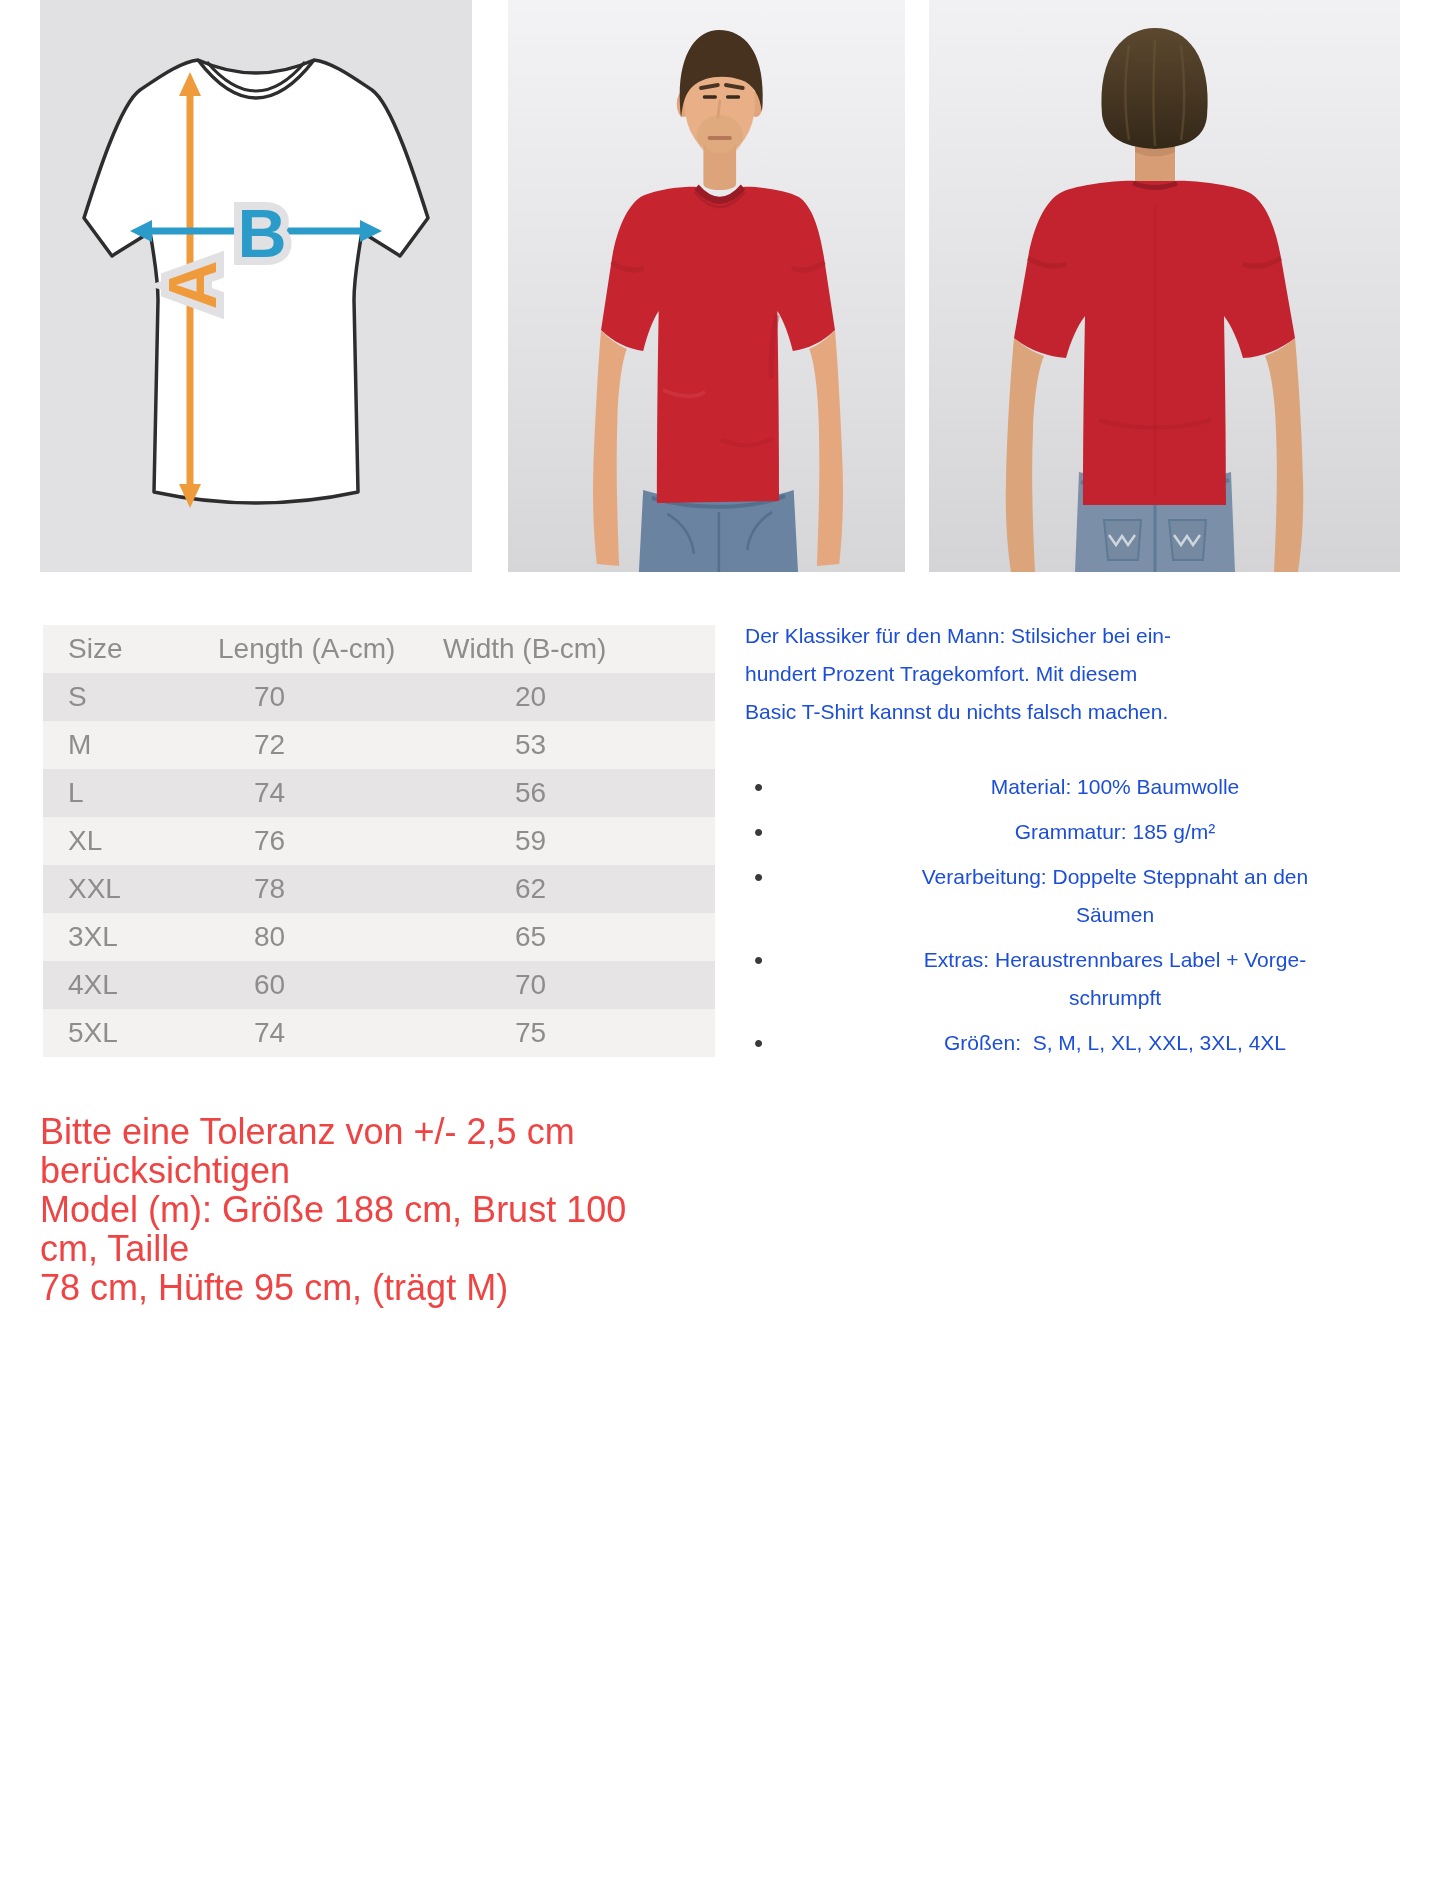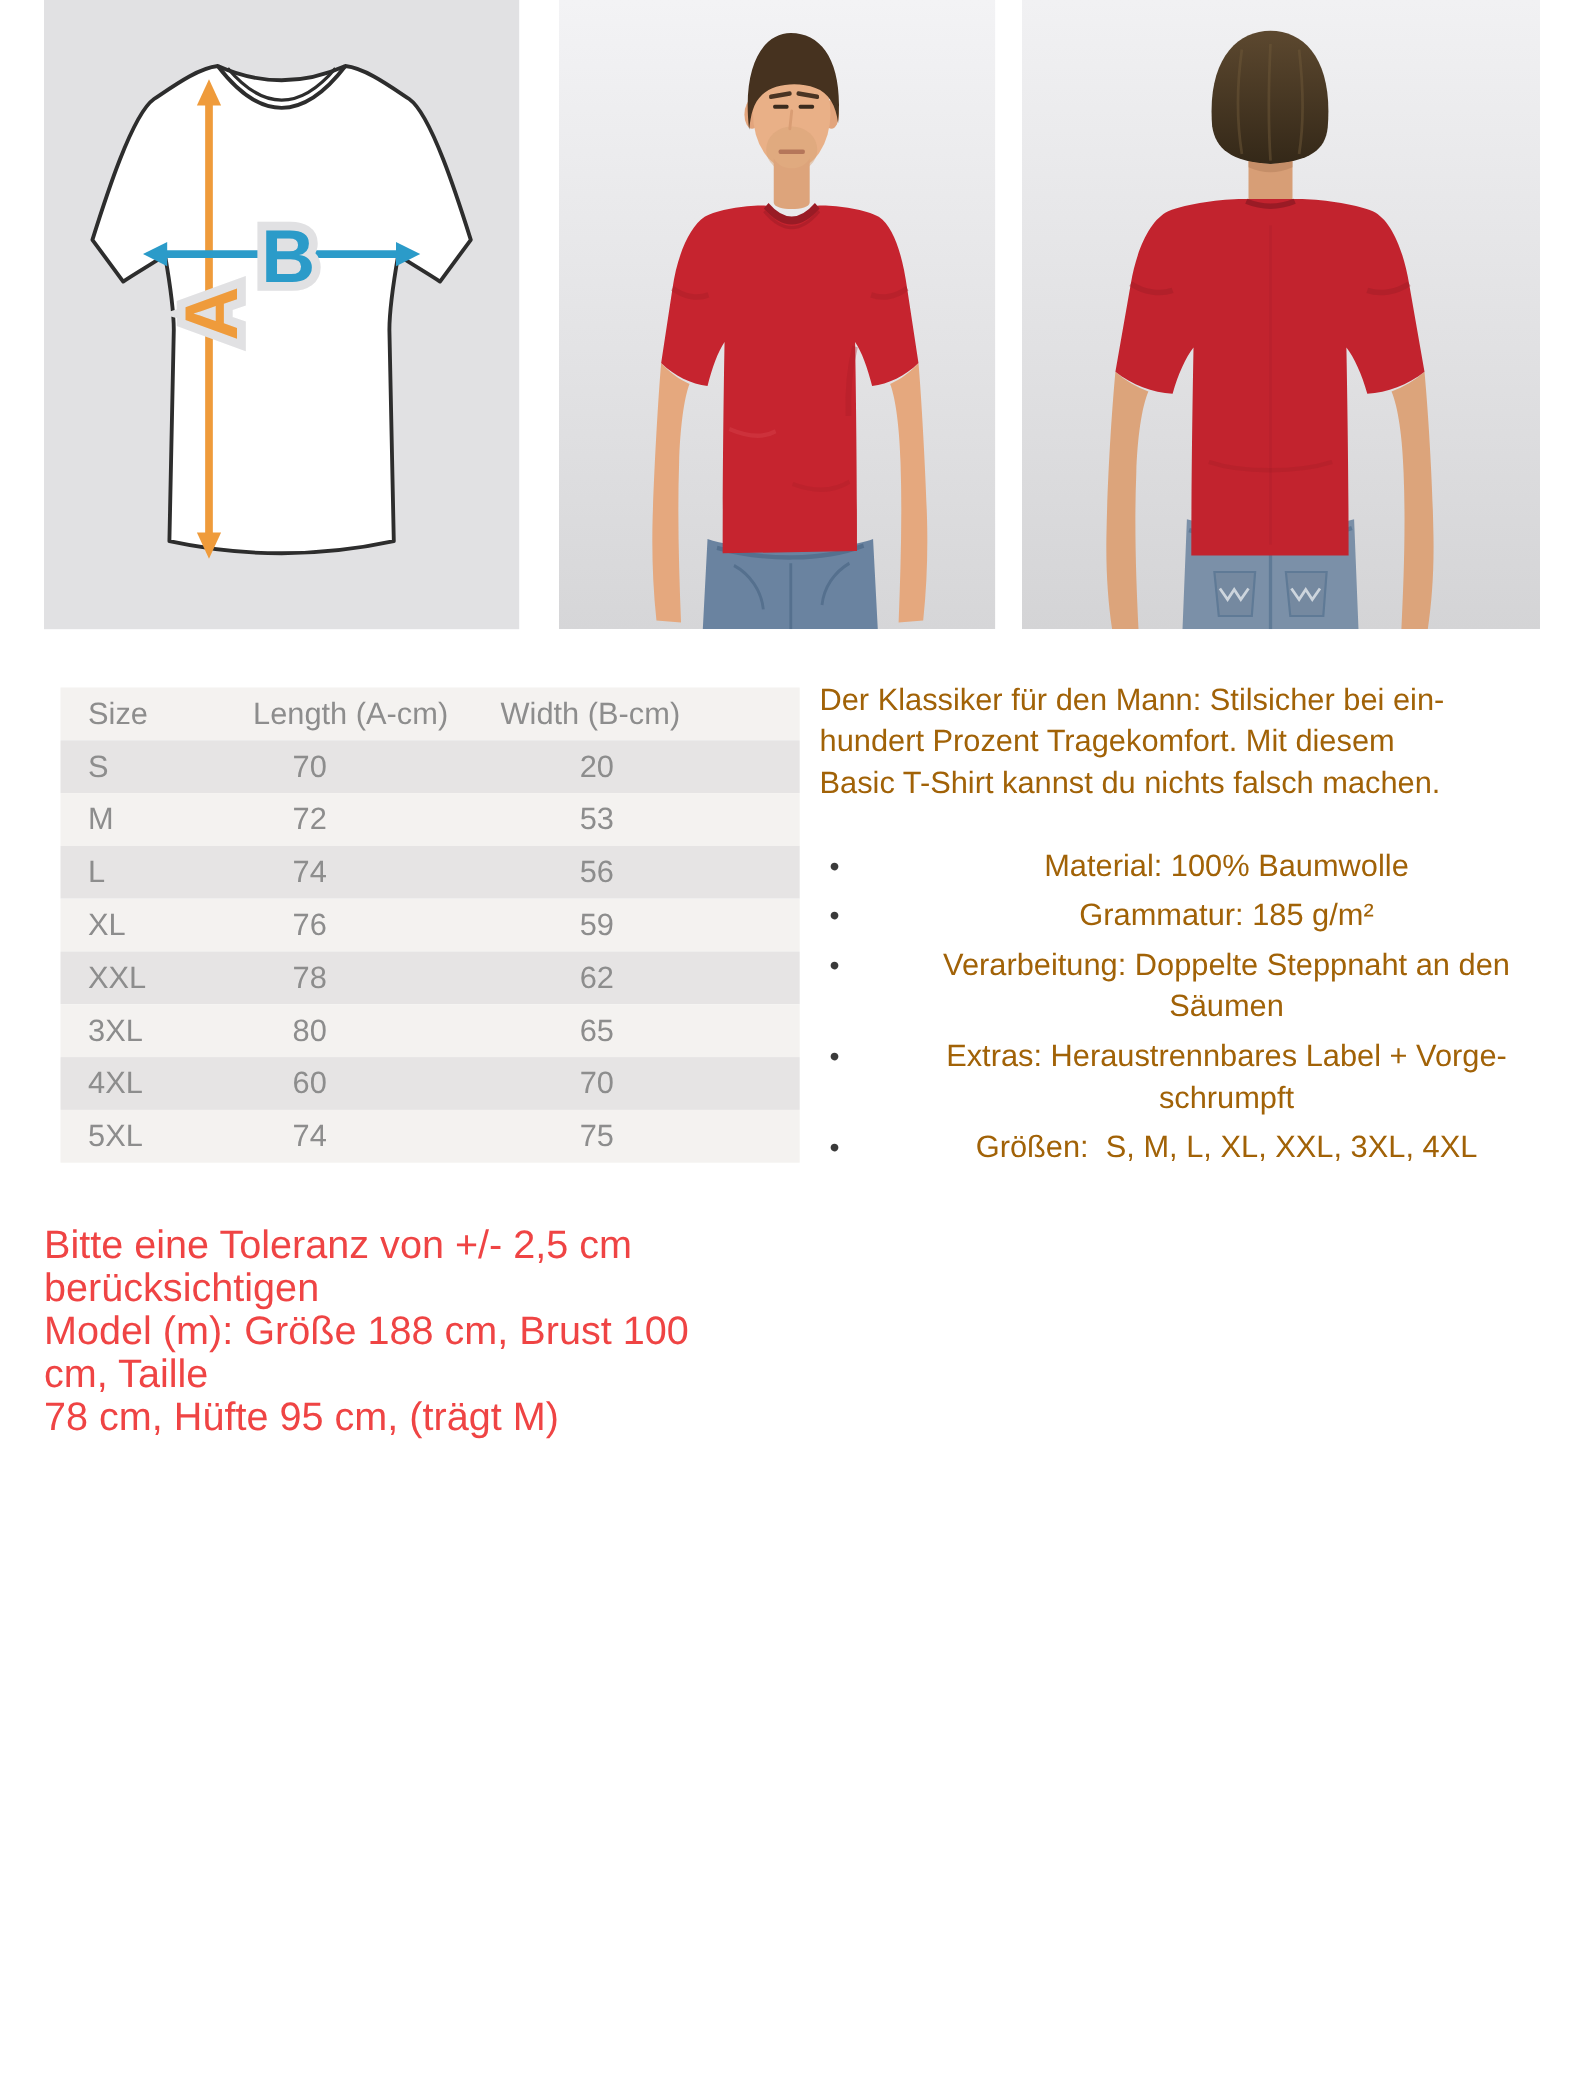--- a/index.html
+++ b/index.html
@@ -4,31 +4,31 @@
 <style>
   html,body{margin:0;padding:0;background:#ffffff;}
   body{width:1445px;height:1886px;position:relative;font-family:"Liberation Sans",sans-serif;overflow:hidden;}
   .panel{position:absolute;top:0;height:572px;overflow:hidden;}
   #panel-diagram{left:40px;width:432px;background:#e1e1e3;}
   #panel-front{left:508px;width:397px;}
   #panel-back{left:929px;width:471px;}
   .panel svg{display:block;}
 
   
-  .size-table{position:absolute;left:43px;top:625px;width:672px;font-size:28px;color:#8d8d8d;margin-left:12px;}
+  .size-table{position:absolute;left:43px;top:625px;width:672px;font-size:28px;color:#8d8d8d;}
   .t-row{display:grid;grid-template-columns:175px 225px 1fr;height:48px;align-items:center;}
   .t-head{background:#f4f2f0;}
   .t-row.odd{background:#e6e4e4;}
   .t-row.even{background:#f4f2f0;}
   .c0{padding-left:25px;}
   .t-row:not(.t-head) .c1{padding-left:36px;}
   .t-row:not(.t-head) .c2{padding-left:72px;}
 
   
-  .desc{position:absolute;left:745px;top:617px;width:700px;font-size:28px;line-height:38px;color:#a16207;}
+  .desc{position:absolute;left:745px;top:617px;width:700px;font-size:21px;line-height:38px;color:#1d4ed8;}
   .desc-intro{white-space:pre-line;margin:0 0 37px 0;}
   ul.bullets{list-style:none;margin:0;padding:0;text-align:center;}
   ul.bullets li{position:relative;padding-left:40px;white-space:pre-line;margin-bottom:7px;}
   ul.bullets li::before{content:"\2022";position:absolute;left:9px;top:0;font-size:26px;color:#3a3a3a;}
 
   
   .notes{position:absolute;left:40px;top:1112px;width:640px;font-size:36px;line-height:39px;color:#ef4444;}
   .notes .model-line{white-space:pre-line;}
   .notes b{font-weight:normal;}
 </style>

